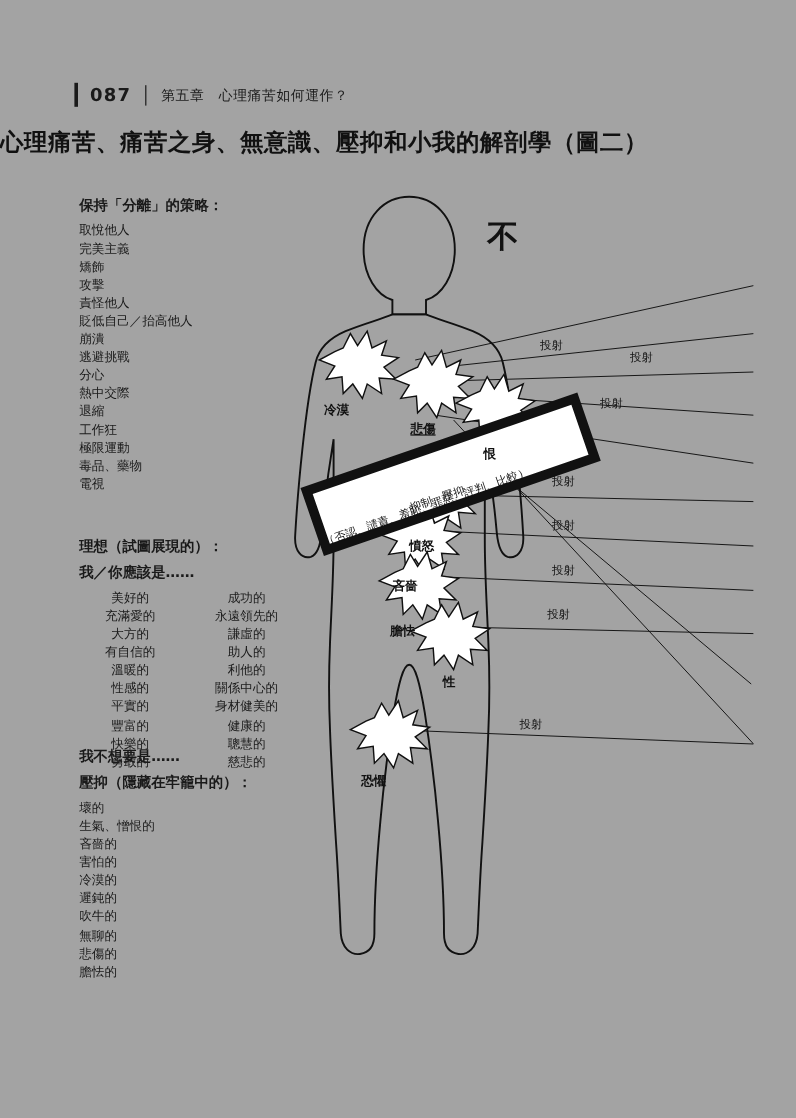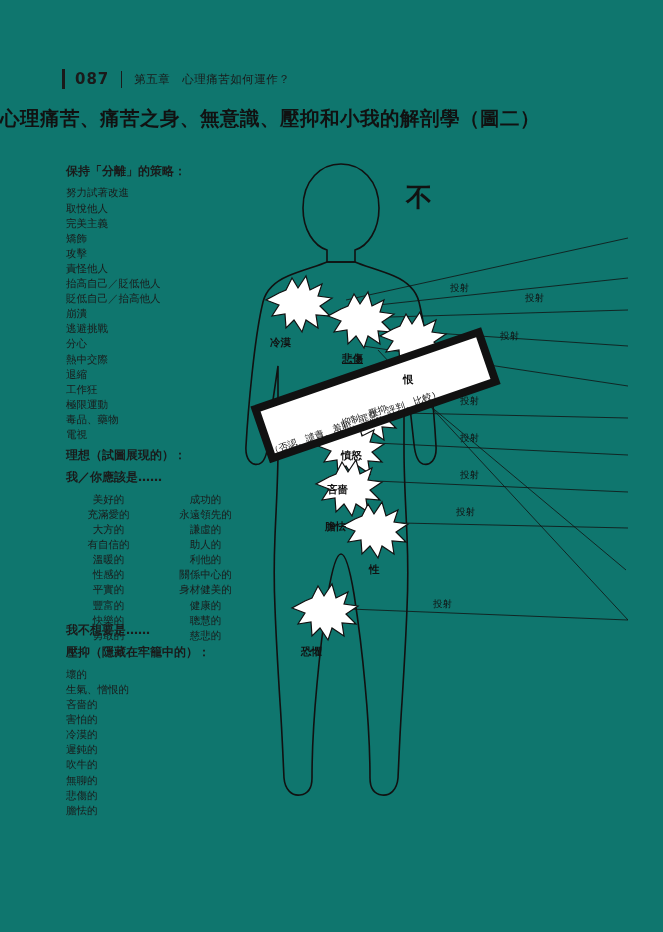--- a/index.html
+++ b/index.html
@@ -5,21 +5,21 @@
   html,body{margin:0;padding:0;background:#fff;}
   body{
     width:663px;height:932px;
     font-family:"DejaVu Sans","Liberation Sans",sans-serif;
     color:#1a1a1a;
     position:relative;
     overflow:hidden;
   }
   #page{
     position:absolute;left:0;top:0;width:663px;height:932px;
-    background:#0f766e;
+    background:#a3a3a3;
   }
   
   #header{
     position:absolute;left:62px;top:68px;width:540px;height:22px;
     display:flex;align-items:center;
   }
   #header .rule{
     width:3px;height:20px;background:#1a1a1a;margin-right:10px;
   }
   #header .pageno{
@@ -107,27 +107,25 @@
     <div class="sep"></div>
     <div class="chap">第五章　心理痛苦如何運作？</div>
   </div>
 
   <div id="title">心理痛苦、痛苦之身、無意識、壓抑和小我的解剖學（圖二）</div>
 
   <div class="block" id="block-strategies">
     <div class="bhead">保持「分離」的策略：</div>
     <div class="cols">
       <div class="col">
-        <div class="li">努力試著改進</div>
         <div class="li">取悅他人</div>
         <div class="li">完美主義</div>
         <div class="li">矯飾</div>
         <div class="li">攻擊</div>
         <div class="li">責怪他人</div>
-        <div class="li">抬高自己／貶低他人</div>
         <div class="li">貶低自己／抬高他人</div>
         <div class="li">崩潰</div>
         <div class="li">逃避挑戰</div>
         <div class="li">分心</div>
         <div class="li">熱中交際</div>
         <div class="li">退縮</div>
         <div class="li">工作狂</div>
         <div class="li">極限運動</div>
         <div class="li">毒品、藥物</div>
         <div class="li">電視</div>

